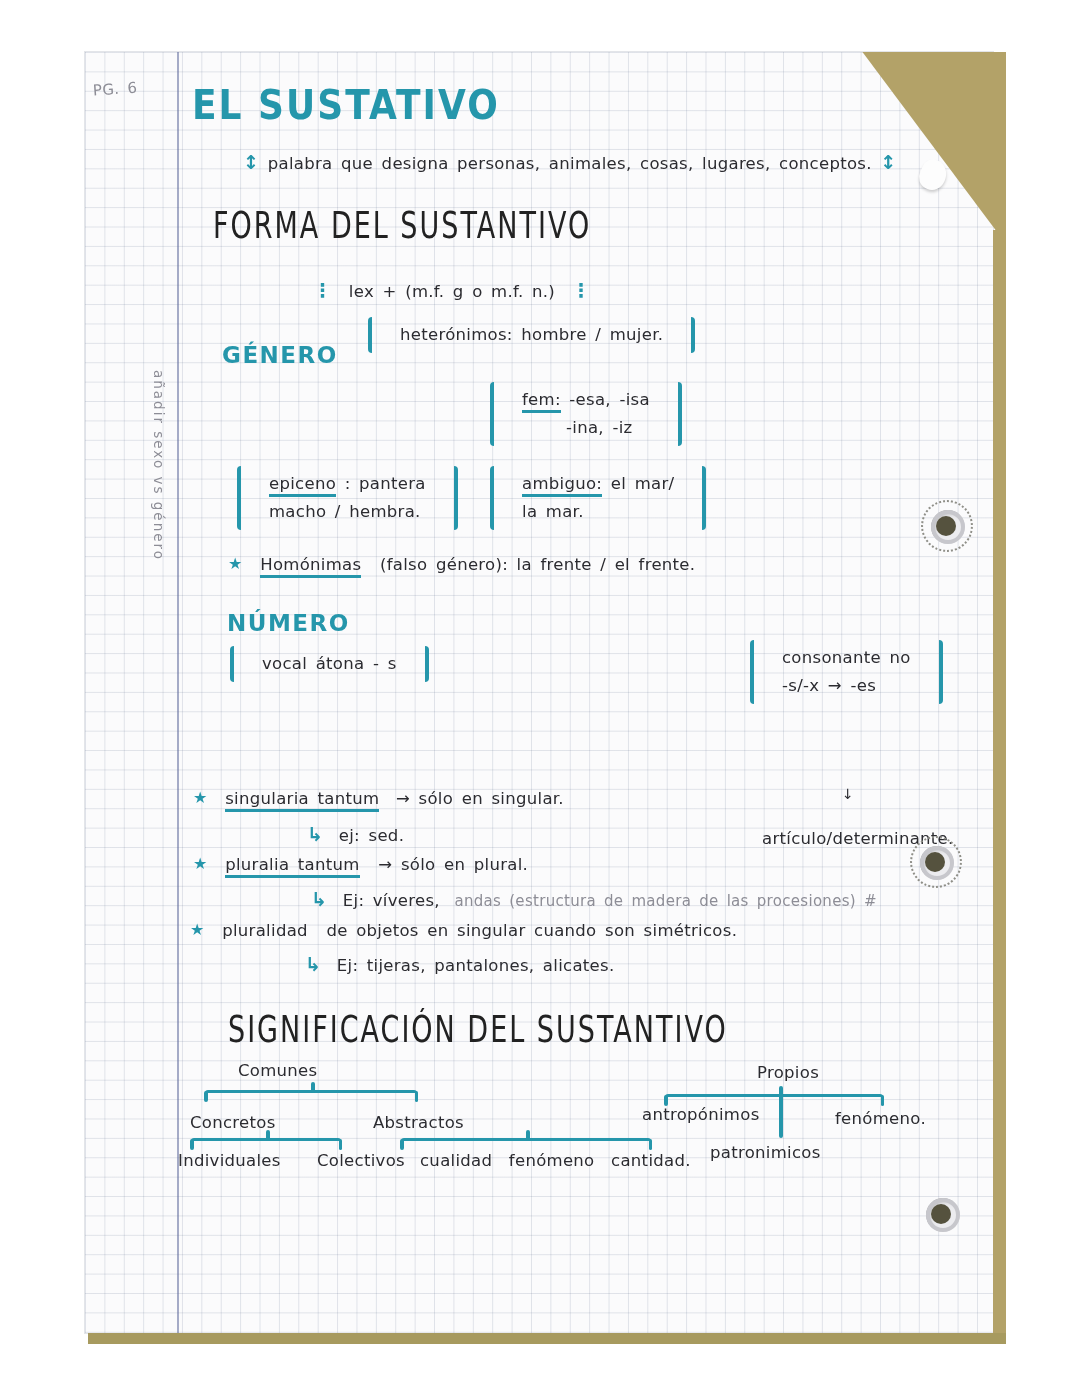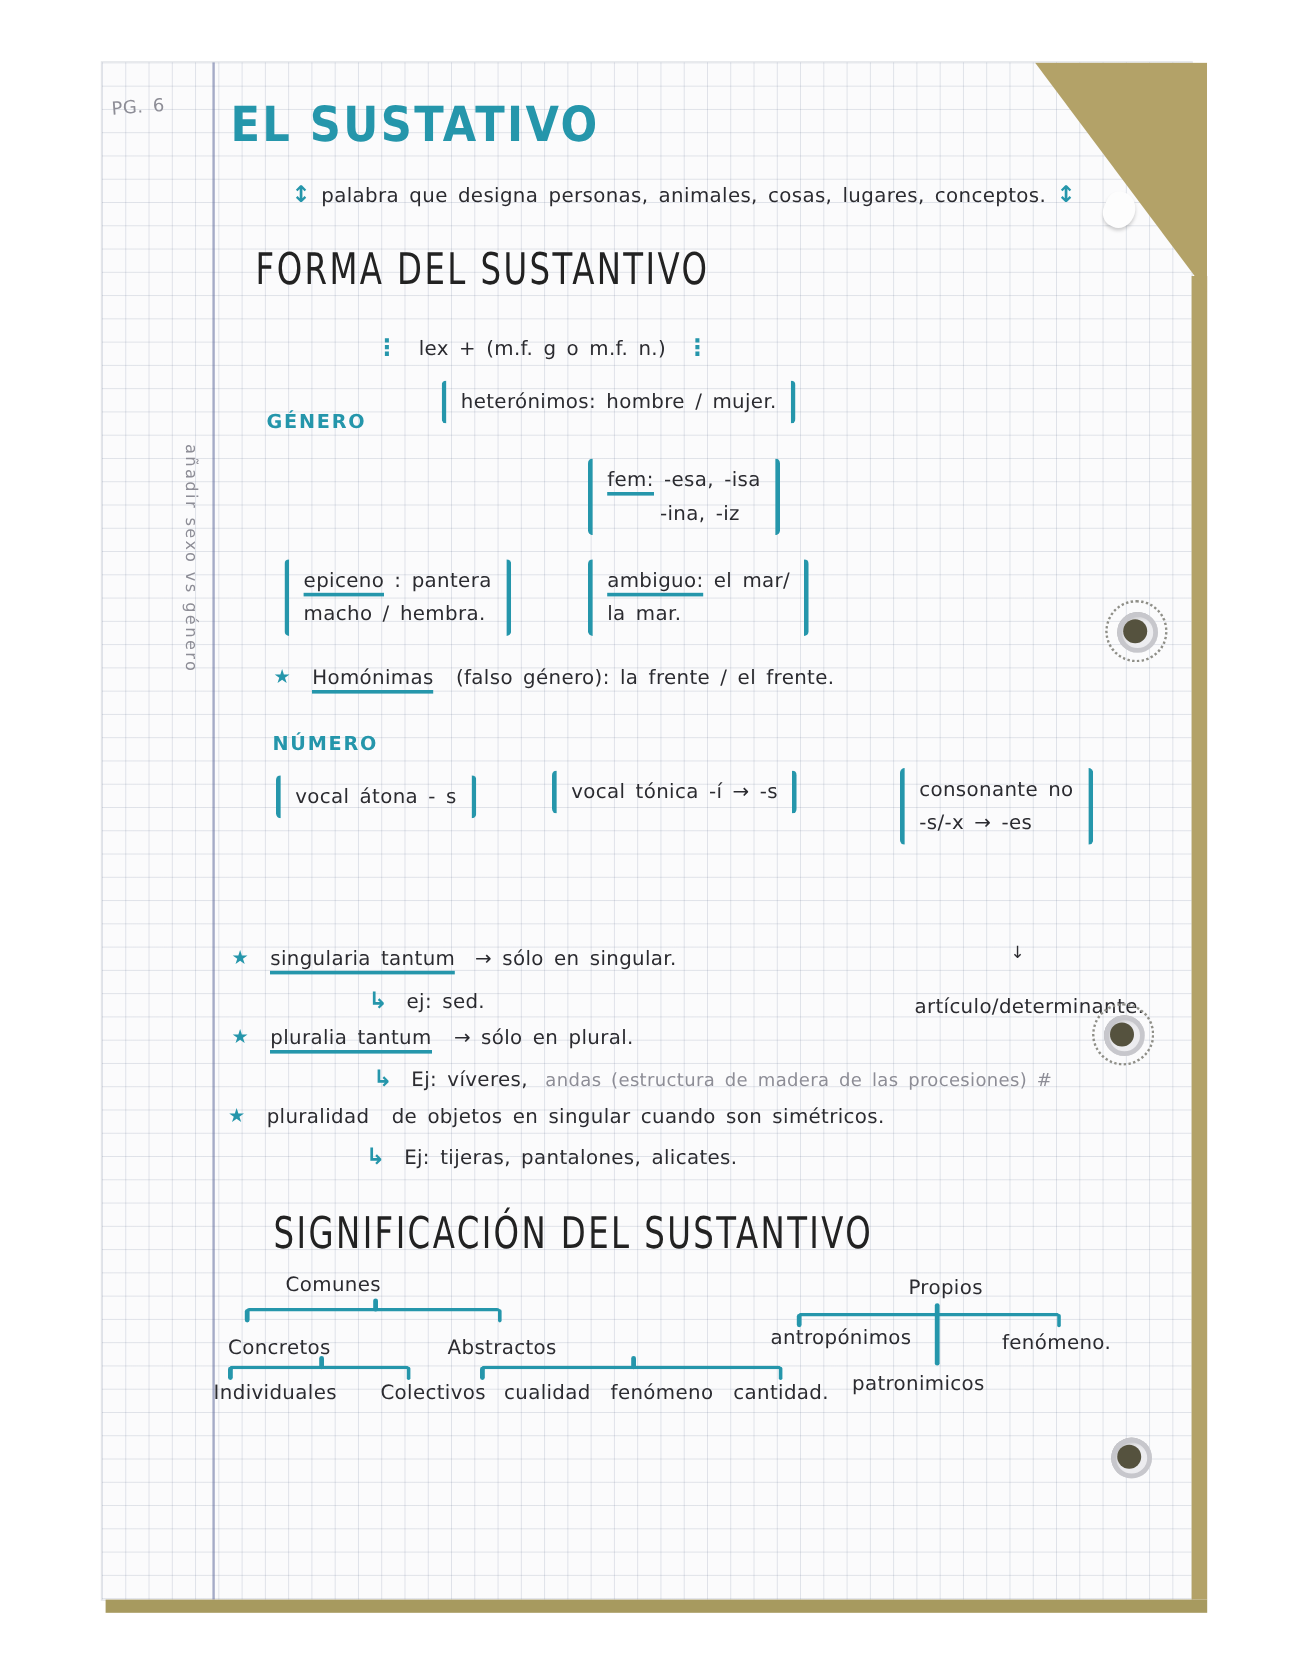--- a/index.html
+++ b/index.html
@@ -34,27 +34,27 @@
   .hole::after{content:"";position:absolute;left:5px;top:6px;width:20px;height:20px;border-radius:50%;background:#55523e}
   .hole.doodle::before{content:"";position:absolute;left:-10px;top:-10px;width:48px;height:48px;border-radius:50%;
     border:2.5px dotted #8f8f88}
   
   .pencil{color:var(--pencil)}
   .hw{font-size:16.5px;line-height:1.55;letter-spacing:.3px;word-spacing:3px;white-space:nowrap}
   .title-main{font-size:36px;font-weight:bold;color:var(--teal);letter-spacing:2px;
     transform:scaleY(1.12);transform-origin:left top;white-space:nowrap}
   .black-heading{font-size:27px;font-weight:400;color:#222;letter-spacing:2px;
     transform:scaleY(1.35);transform-origin:left top;white-space:nowrap}
-  .teal-heading{font-size:16px;font-weight:bold;color:var(--teal);letter-spacing:1.5px;white-space:nowrap}
+  .teal-heading{font-size:23px;font-weight:bold;color:var(--teal);letter-spacing:1.5px;white-space:nowrap}
   .u{border-bottom:3.5px solid var(--teal);padding-bottom:1px}
   .star{color:var(--teal);font-size:16px;margin-right:9px;vertical-align:1px}
   .subarrow{color:var(--teal);font-weight:bold;font-size:19px;margin-right:7px}
   .deco{color:var(--teal);font-weight:bold;font-size:19px}
   .tbox{position:absolute;border-left:4.5px solid var(--teal);border-right:4.5px solid var(--teal);
-    border-radius:4px;padding:4px 12px;font-size:16.5px;line-height:1.7;letter-spacing:.3px;word-spacing:3px;white-space:nowrap}
+    border-radius:4px;padding:4px 28px;font-size:16.5px;line-height:1.7;letter-spacing:.3px;word-spacing:3px;white-space:nowrap}
   .vnote{position:absolute;writing-mode:vertical-rl;font-size:13.5px;color:var(--pencil);letter-spacing:2px;white-space:nowrap}
   
   .bracket{position:absolute;border-top:3.5px solid var(--teal);border-radius:3px;height:12px}
   .bracket::before,.bracket::after{content:"";position:absolute;width:3.5px;height:11px;background:var(--teal);top:-2px;border-radius:2px}
   .bracket::before{left:-1px}
   .bracket::after{right:-1px}
   .tick{position:absolute;left:50%;top:-11px;width:3.5px;height:11px;background:var(--teal);border-radius:2px}
   .stem{position:absolute;width:4px;background:var(--teal);border-radius:2px}
 </style>
 </head>
@@ -107,23 +107,20 @@
   <div class="abs hw" style="left:143px;top:500px">
     <span class="star">★</span>
     <span class="u">Homónimas</span>
     <span style="margin-left:10px">(falso género):  la frente / el frente.</span>
   </div>
 
   <div class="abs teal-heading" style="left:142px;top:558px">NÚMERO</div>
 
   <div class="tbox" style="left:145px;top:594px">
     <div>vocal átona - s</div>
-  </div>
-  <div class="tbox" style="left:375px;top:590px">
-    <div>vocal tónica  -í → -s</div>
   </div>
   <div class="tbox" style="left:665px;top:588px">
     <div>consonante no</div>
     <div>-s/-x  →  -es</div>
   </div>
   <div class="abs hw" style="left:757px;top:732px;font-size:14px">↓</div>
   <div class="abs hw" style="left:677px;top:774px">artículo/determinante.</div>
 
   <div class="abs hw" style="left:108px;top:734px">
     <span class="star">★</span>

